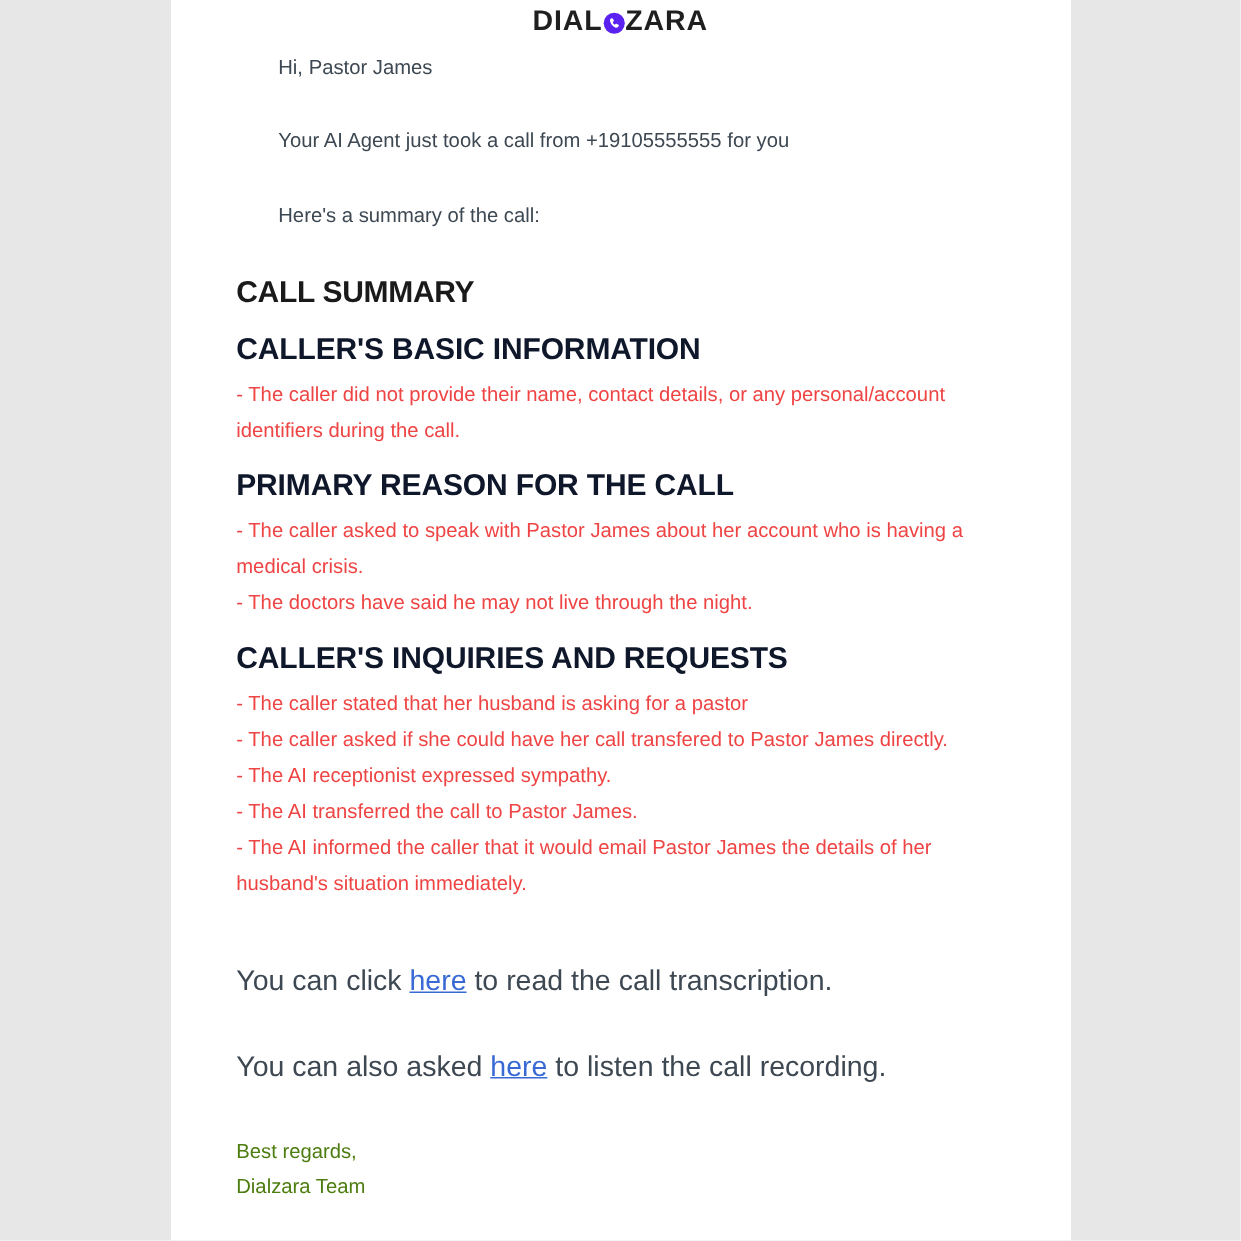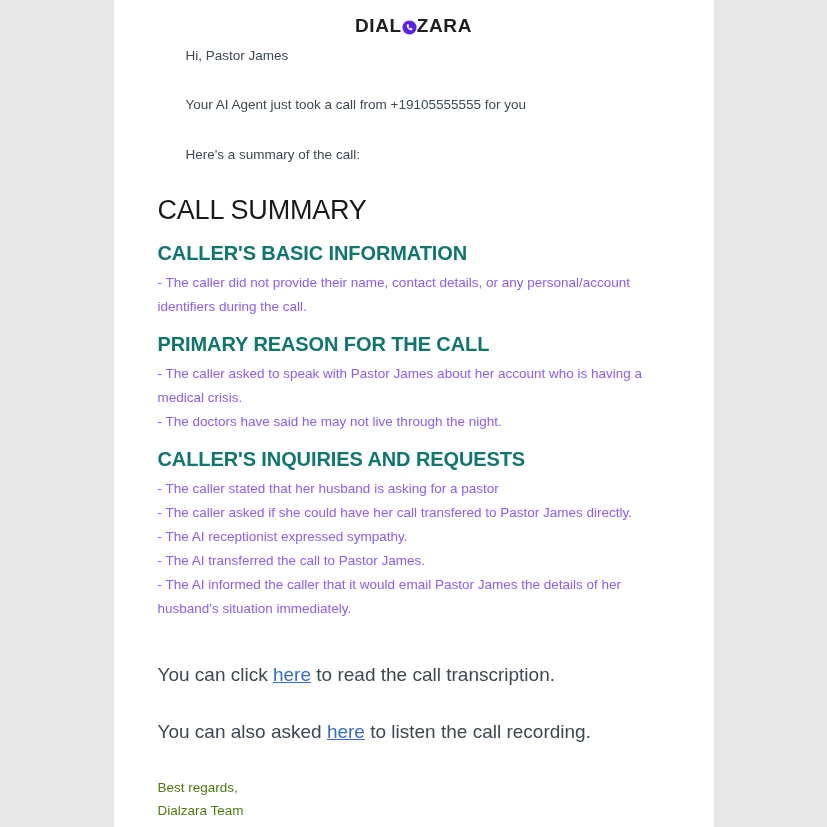--- a/index.html
+++ b/index.html
@@ -27,21 +27,21 @@
     width: 600px;
     background: #ffffff;
     box-sizing: border-box;
     display: flex;
     flex-direction: column;
     min-height: 827px;
   }
 
   
   .header {
-    padding: 16px 0 10px 0;
+    padding: 5px 0 10px 0;
     text-align: center;
   }
   .logo {
     display: inline-flex;
     align-items: center;
     justify-content: center;
     font-size: 19px;
     font-weight: bold;
     letter-spacing: 0.6px;
     color: #1f1f1f;
@@ -68,38 +68,38 @@
   .para {
     color: #3d4852;
     font-size: 13.5px;
     line-height: 1.5;
     margin: 0 0 29px 0;
     padding-left: 28px;
   }
 
   h1.call-summary {
     color: #1a1a1a;
-    font-size: 27px;
-    font-weight: normal;
+    font-size: 20px;
+    font-weight: bold;
     margin: 0 0 6px 0;
     line-height: 1.25;
     letter-spacing: -0.2px;
   }
 
   h2.section-title {
-    color: #0f766e;
+    color: #0f172a;
     font-size: 20px;
     font-weight: bold;
     margin: 12px 0 5px 0;
     line-height: 1.3;
     letter-spacing: -0.1px;
   }
 
   .bullet {
-    color: #8b5cf6;
+    color: #ef4444;
     font-size: 13.5px;
     line-height: 1.78;
     margin: 0;
   }
 
   .links-block {
     margin-top: 40px;
   }
   .link-line {
     color: #3d4852;

